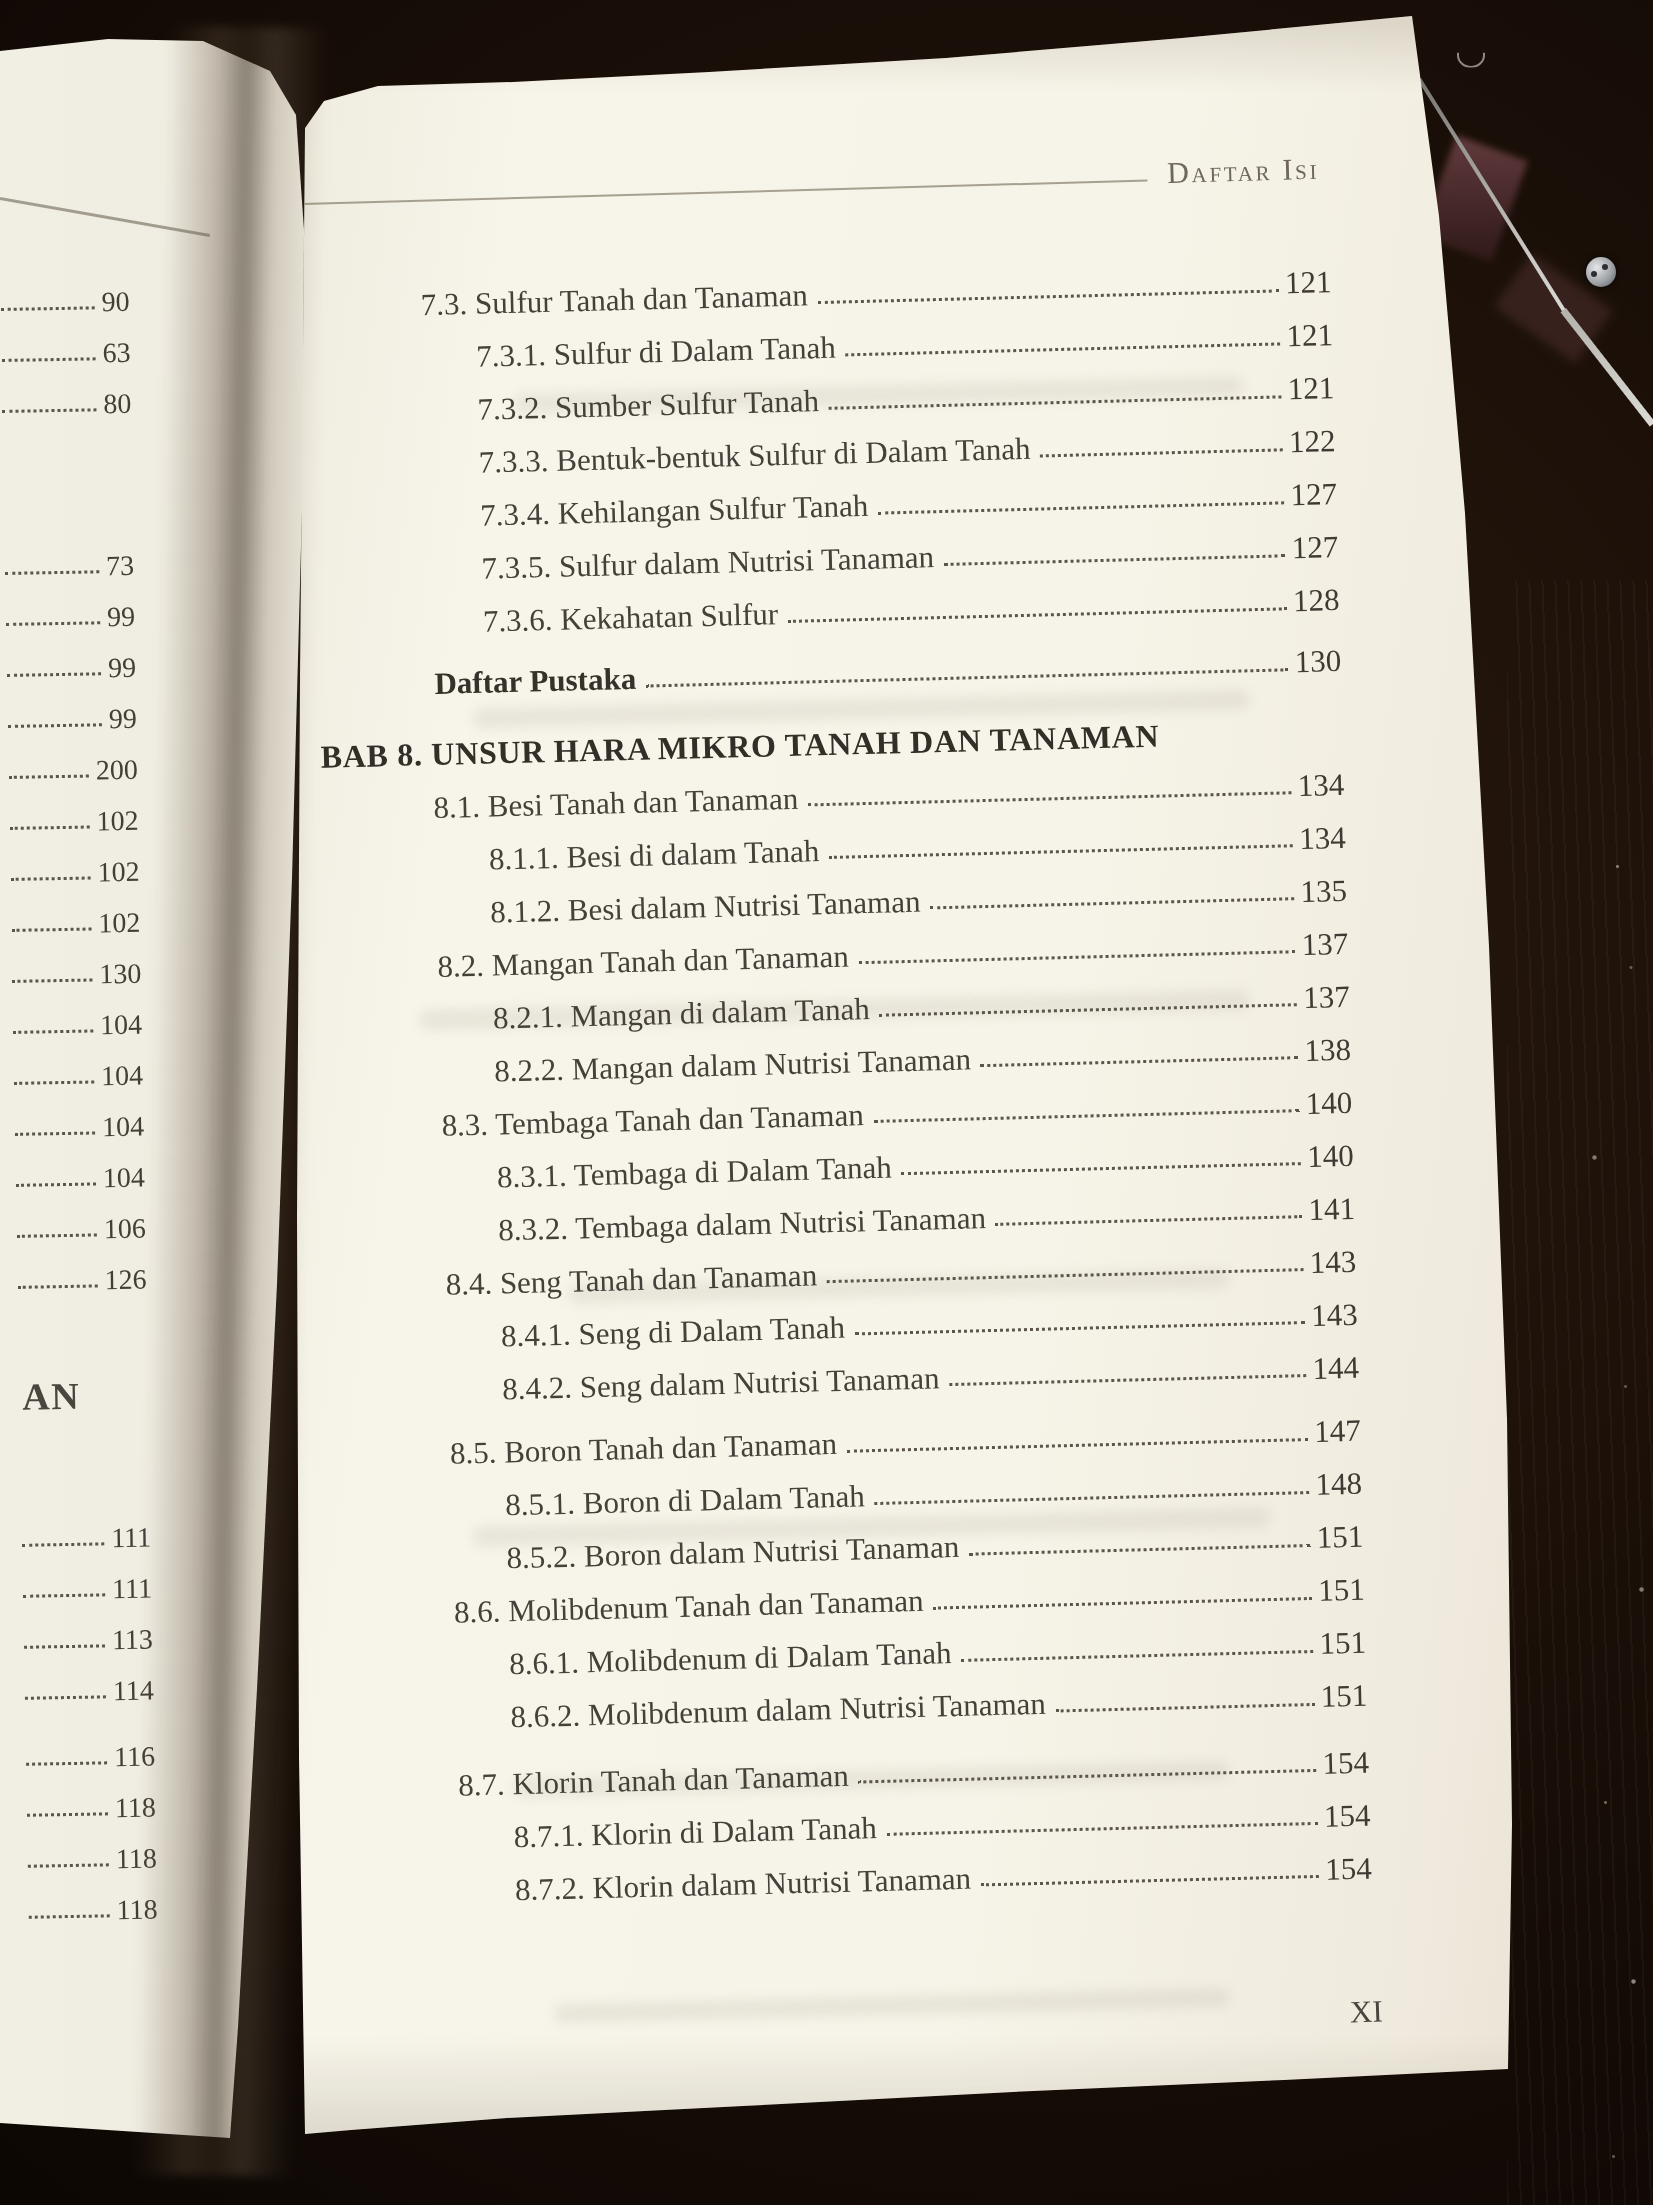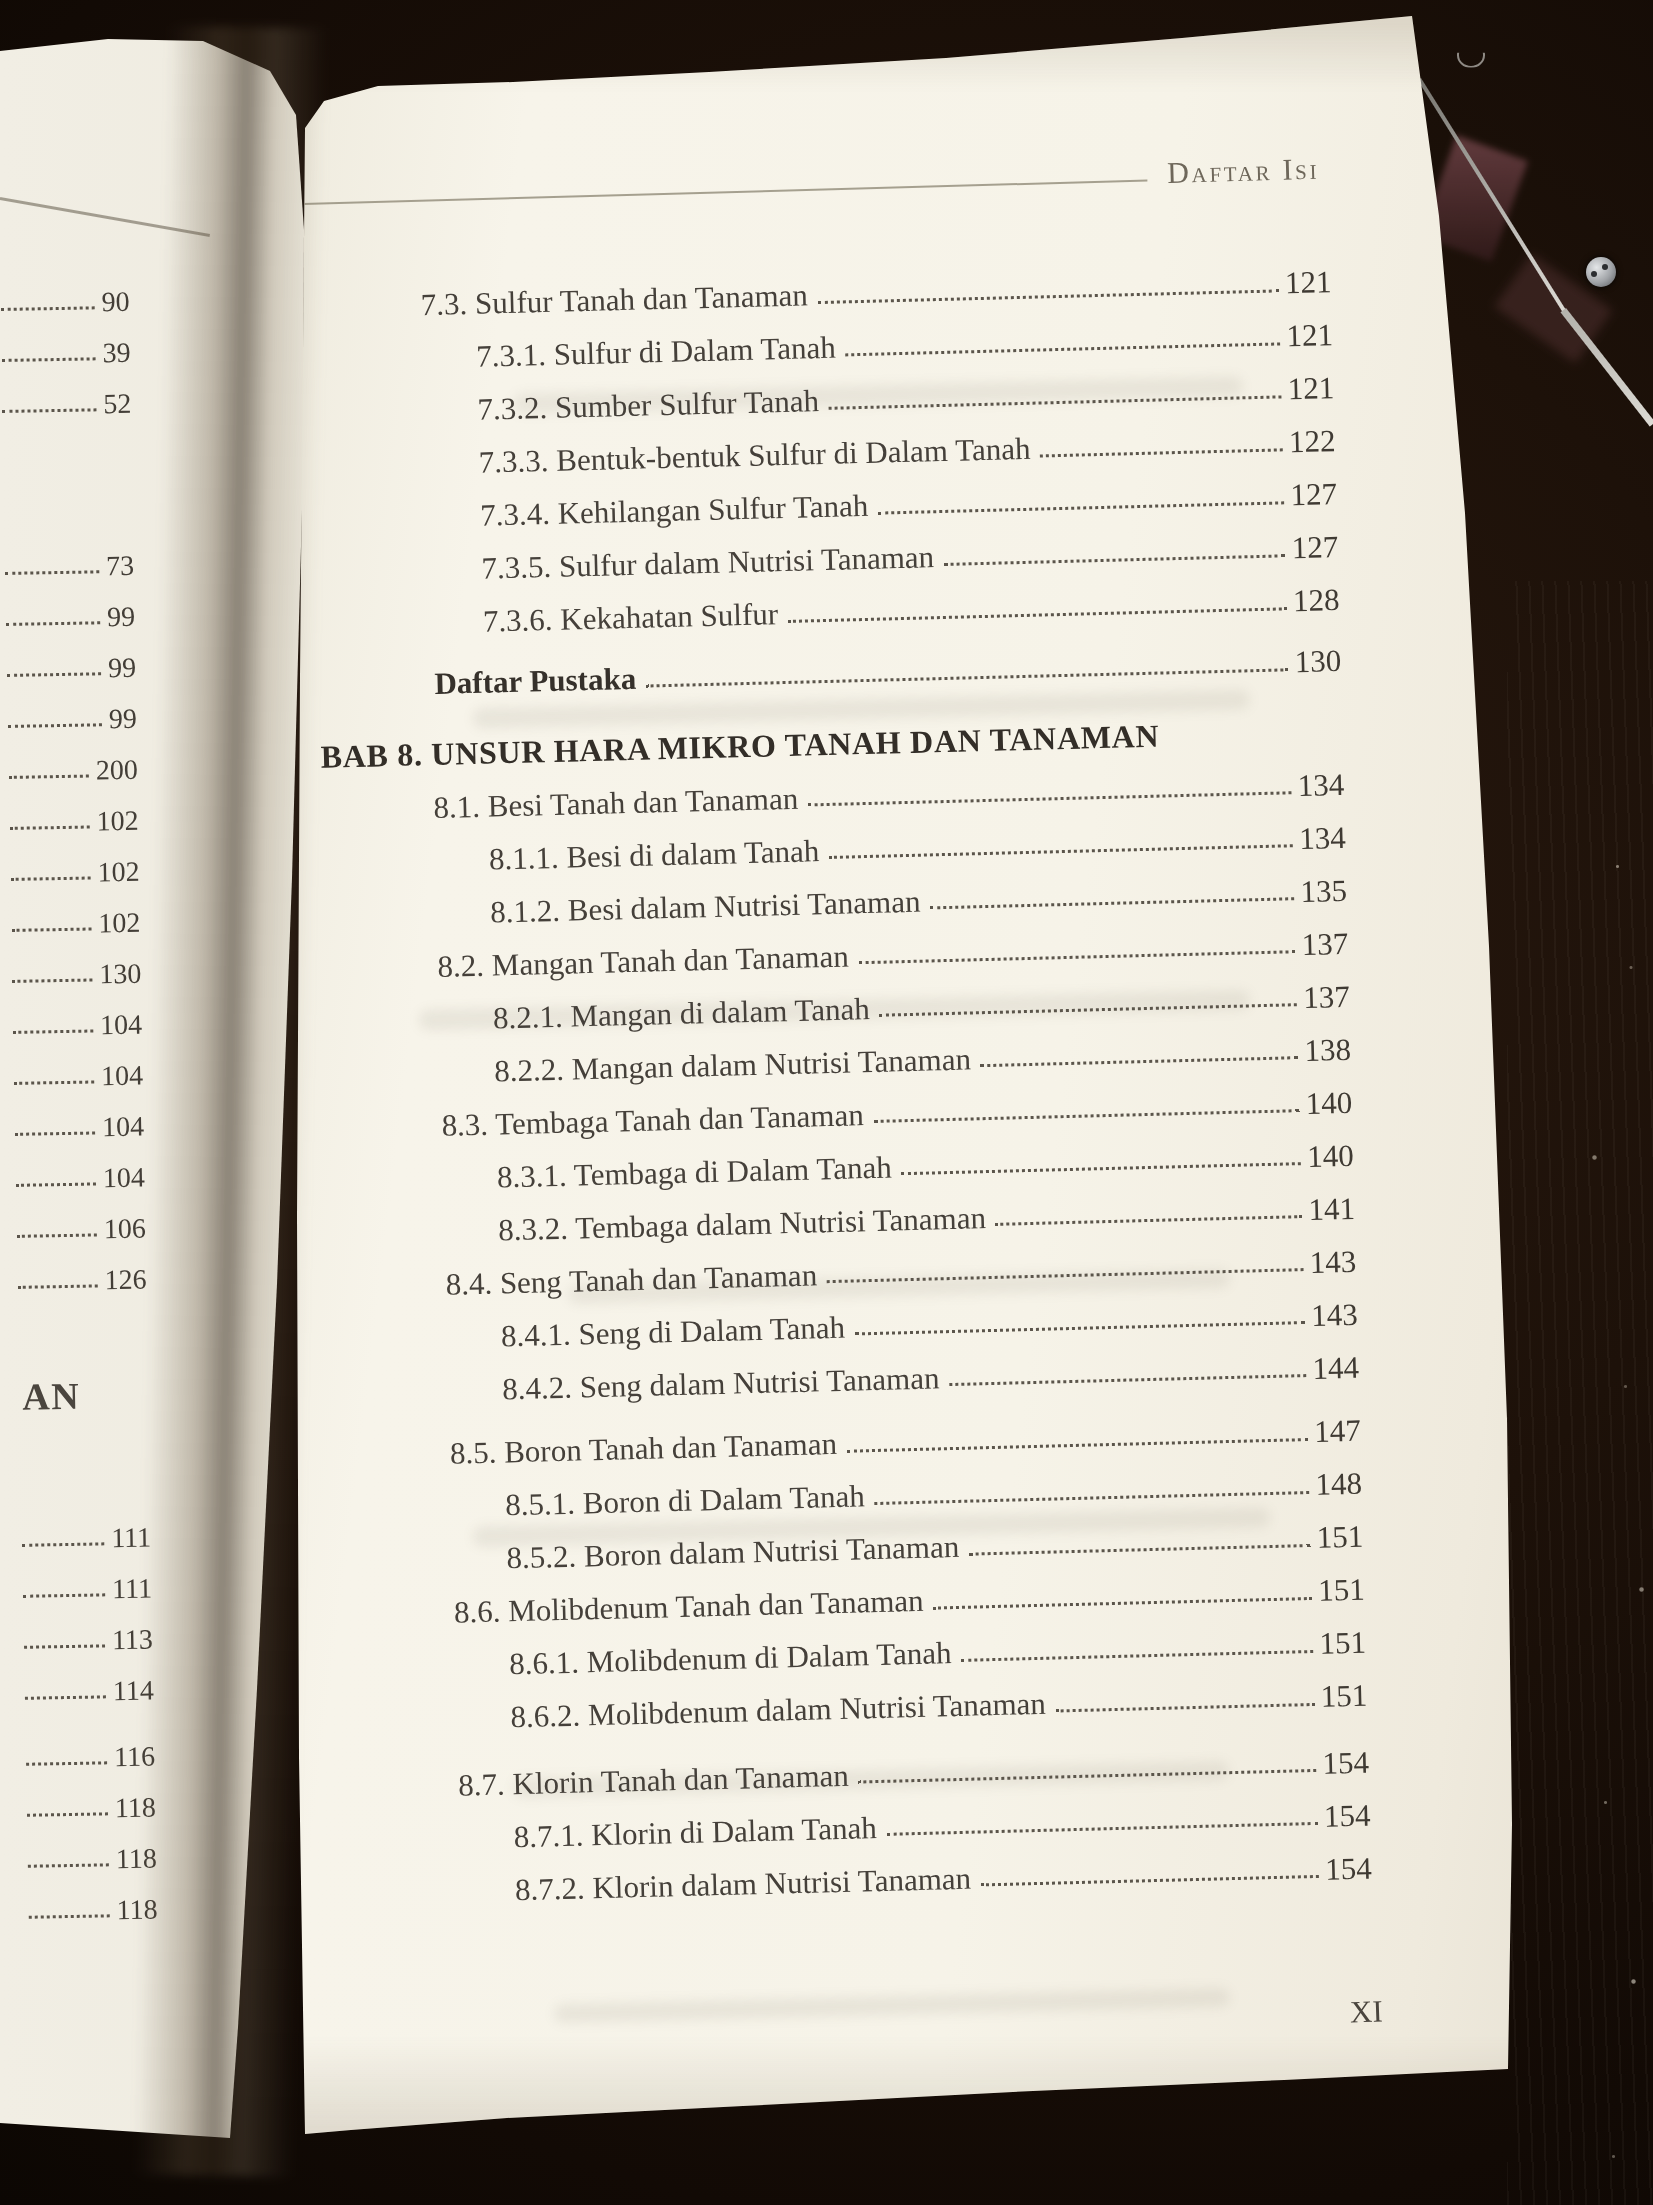--- a/index.html
+++ b/index.html
@@ -160,25 +160,25 @@
 
   <div class="abs left-page">
     <div class="abs lp-rule"></div>
     <div class="abs ltoc">
       <div class="lrow">
           <span class="dots"></span>
           <span class="pgn">90</span>
         </div>
       <div class="lrow">
           <span class="dots"></span>
-          <span class="pgn">39</span>
-        </div>
-      <div class="lrow">
-          <span class="dots"></span>
-          <span class="pgn">52</span>
+          <span class="pgn">63</span>
+        </div>
+      <div class="lrow">
+          <span class="dots"></span>
+          <span class="pgn">80</span>
         </div>
       <div class="g164"></div>
       <div class="lrow">
           <span class="dots"></span>
           <span class="pgn">73</span>
         </div>
       <div class="lrow">
           <span class="dots"></span>
           <span class="pgn">99</span>
         </div>

